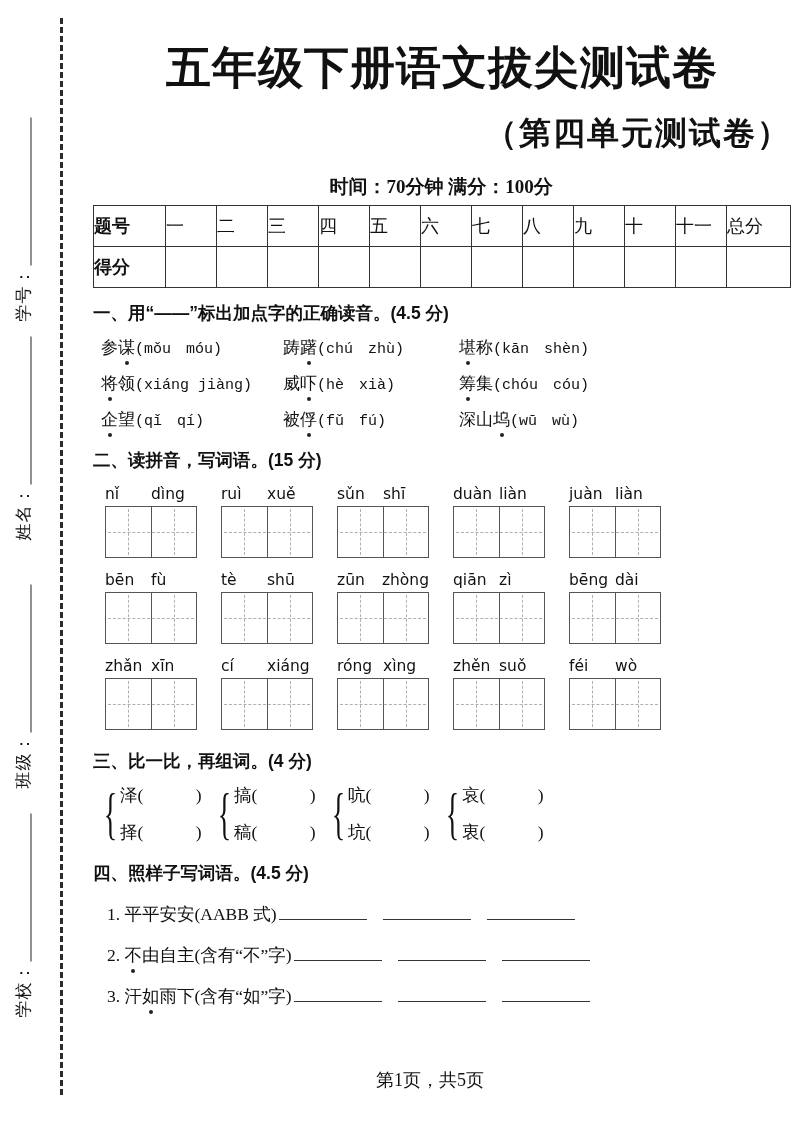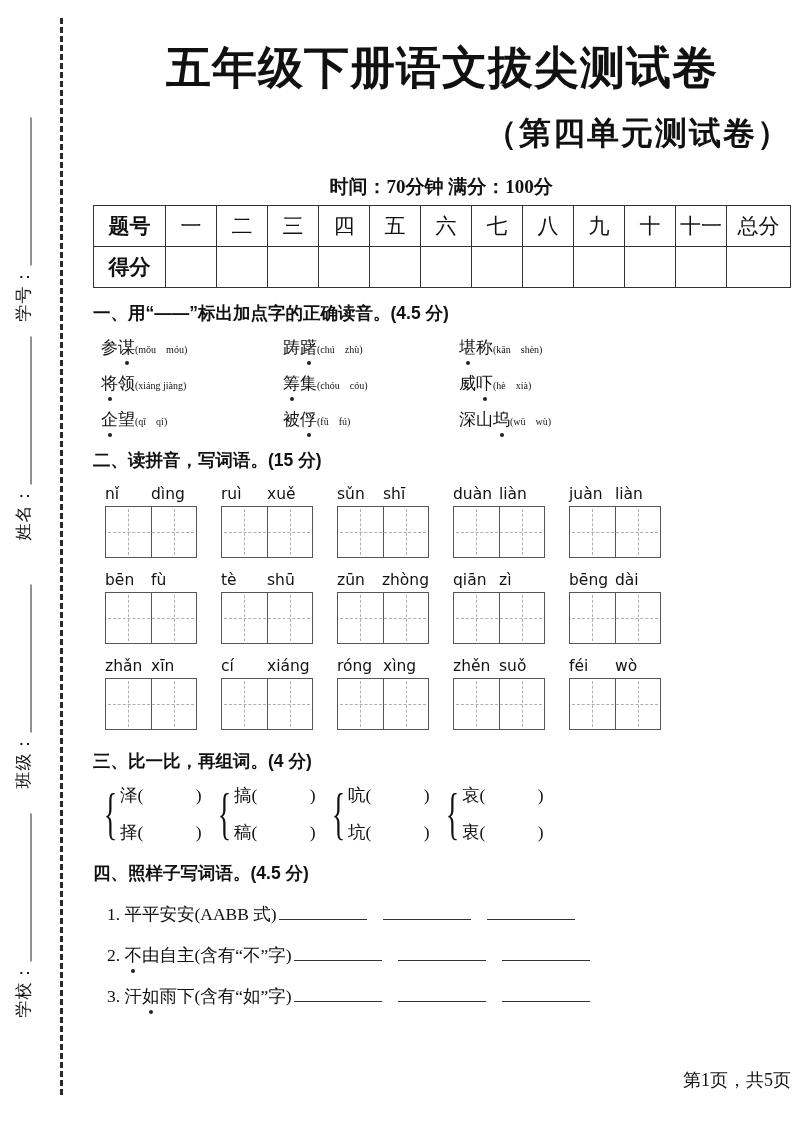--- a/index.html
+++ b/index.html
@@ -13,34 +13,34 @@
   .mlabel .mline{display:inline-block;flex:0 0 148px;height:1.05em;border-bottom:1.7px solid #222;margin-left:2px;}
   .m0{top:191px}.m1{top:410px}.m2{top:658px}.m3{top:887px}
 
   
   .content{position:absolute;left:93px;top:28px;width:698px;}
   .title{margin:10px 0 0;text-align:center;font-size:45px;font-weight:bold;letter-spacing:1px;}
   .subtitle{text-align:right;font-size:32px;font-weight:bold;letter-spacing:2px;margin-top:14px;}
   .meta{text-align:center;font-size:19px;font-weight:bold;margin-top:18px;margin-bottom:5px;padding-right:2px;}
 
   table.score{border-collapse:collapse;width:100%;table-layout:fixed;}
-  table.score td{border:1.6px solid #333;text-align:center;font-size:21px;height:40px;padding:0;}
+  table.score td{border:1.6px solid #333;text-align:left;font-size:18px;height:40px;padding:0;}
   table.score td.lbl{font-weight:bold;}
 
   .sec-title{font-family:"Liberation Sans","DejaVu Sans",sans-serif;font-weight:bold;
              font-size:17.5px;margin:0;}
   .mt1{margin-top:13px}.mt2{margin-top:17px}.mt3{margin-top:19px}.mt4{margin-top:17px}
 
   
   .s1-grid{display:grid;grid-template-columns:182px 176px auto;row-gap:13px;
            margin:11px 0 0 8px;font-size:17px;}
   .w-ch{position:relative;display:inline-block;}
   .w-ch.dotted::after{content:"";position:absolute;width:4px;height:4px;background:#222;
                       border-radius:50%;left:50%;transform:translateX(-50%);bottom:-6px;}
-  .pinyin{font-family:Liberation Serif, serif;font-size:10px;}
+  .pinyin{font-family:Liberation Mono, monospace;font-size:15px;}
 
   
   .py-row{display:flex;margin:13px 0 0 12px;}
   .py-group{width:92px;margin-right:24px;}
   .py-group:last-child{margin-right:0;}
   .py-syll{display:flex;font-family:"DejaVu Sans","Liberation Sans",sans-serif;
            font-size:15.5px;margin-bottom:3px;}
   .py-syll span{flex:1;text-align:left;}
   .pz-box{display:flex;width:92px;height:52px;border:1.7px solid #555;position:relative;box-sizing:border-box;}
   .pz-box::after{content:"";position:absolute;left:2px;right:2px;top:50%;border-top:1px dashed #b0b0b0;}
@@ -52,21 +52,21 @@
   .pairs{display:flex;margin:10px 0 0 10px;}
   .pair{display:flex;align-items:center;width:114px;}
   .brace{font-size:56px;line-height:1;font-weight:400;transform:scaleX(0.5);margin:0 -4px 0 -6px;}
   .pcol{display:flex;flex-direction:column;gap:13px;font-size:17.5px;}
 
   
   .s4-line{margin:17px 0 0 14px;font-size:17.5px;}
   .blank{display:inline-block;width:88px;height:14px;border-bottom:1.3px solid #333;margin-left:16px;}
   .blank.first{margin-left:2px;}
 
-  .footer{position:absolute;left:93px;width:698px;top:1068px;text-align:right;font-size:18px;}
+  .footer{position:absolute;left:81px;width:698px;top:1068px;text-align:center;font-size:18px;}
 </style>
 </head>
 <body>
 
 <div class="page">
 
   <div class="cutline"></div>
 
   <div class="mlabel m0">
     <span>学号：</span>
@@ -139,22 +139,22 @@
           </tr>
         </tbody>
     </table>
 
     <h2 class="sec-title mt1">一、用“——”标出加点字的正确读音。(4.5 分)</h2>
     <div class="s1-grid">
         <div class="s1-item"><span class="word"><span class="w-ch">参</span><span class="w-ch dotted">谋</span></span><span class="pinyin">(mǒu　móu)</span></div>
         <div class="s1-item"><span class="word"><span class="w-ch">踌</span><span class="w-ch dotted">躇</span></span><span class="pinyin">(chú　zhù)</span></div>
         <div class="s1-item"><span class="word"><span class="w-ch dotted">堪</span><span class="w-ch">称</span></span><span class="pinyin">(kān　shèn)</span></div>
         <div class="s1-item"><span class="word"><span class="w-ch dotted">将</span><span class="w-ch">领</span></span><span class="pinyin">(xiáng jiàng)</span></div>
+        <div class="s1-item"><span class="word"><span class="w-ch">威</span><span class="w-ch dotted">吓</span></span><span class="pinyin">(hè　xià)</span></div>
         <div class="s1-item"><span class="word"><span class="w-ch dotted">筹</span><span class="w-ch">集</span></span><span class="pinyin">(chóu　cóu)</span></div>
-        <div class="s1-item"><span class="word"><span class="w-ch">威</span><span class="w-ch dotted">吓</span></span><span class="pinyin">(hè　xià)</span></div>
         <div class="s1-item"><span class="word"><span class="w-ch dotted">企</span><span class="w-ch">望</span></span><span class="pinyin">(qǐ　qí)</span></div>
         <div class="s1-item"><span class="word"><span class="w-ch">被</span><span class="w-ch dotted">俘</span></span><span class="pinyin">(fǔ　fú)</span></div>
         <div class="s1-item"><span class="word"><span class="w-ch">深</span><span class="w-ch">山</span><span class="w-ch dotted">坞</span></span><span class="pinyin">(wū　wù)</span></div>
       </div>
 
     <h2 class="sec-title mt2">二、读拼音，写词语。(15 分)</h2>
     <div>
         <div class="py-row">
           <div class="py-group">
             <div class="py-syll">

